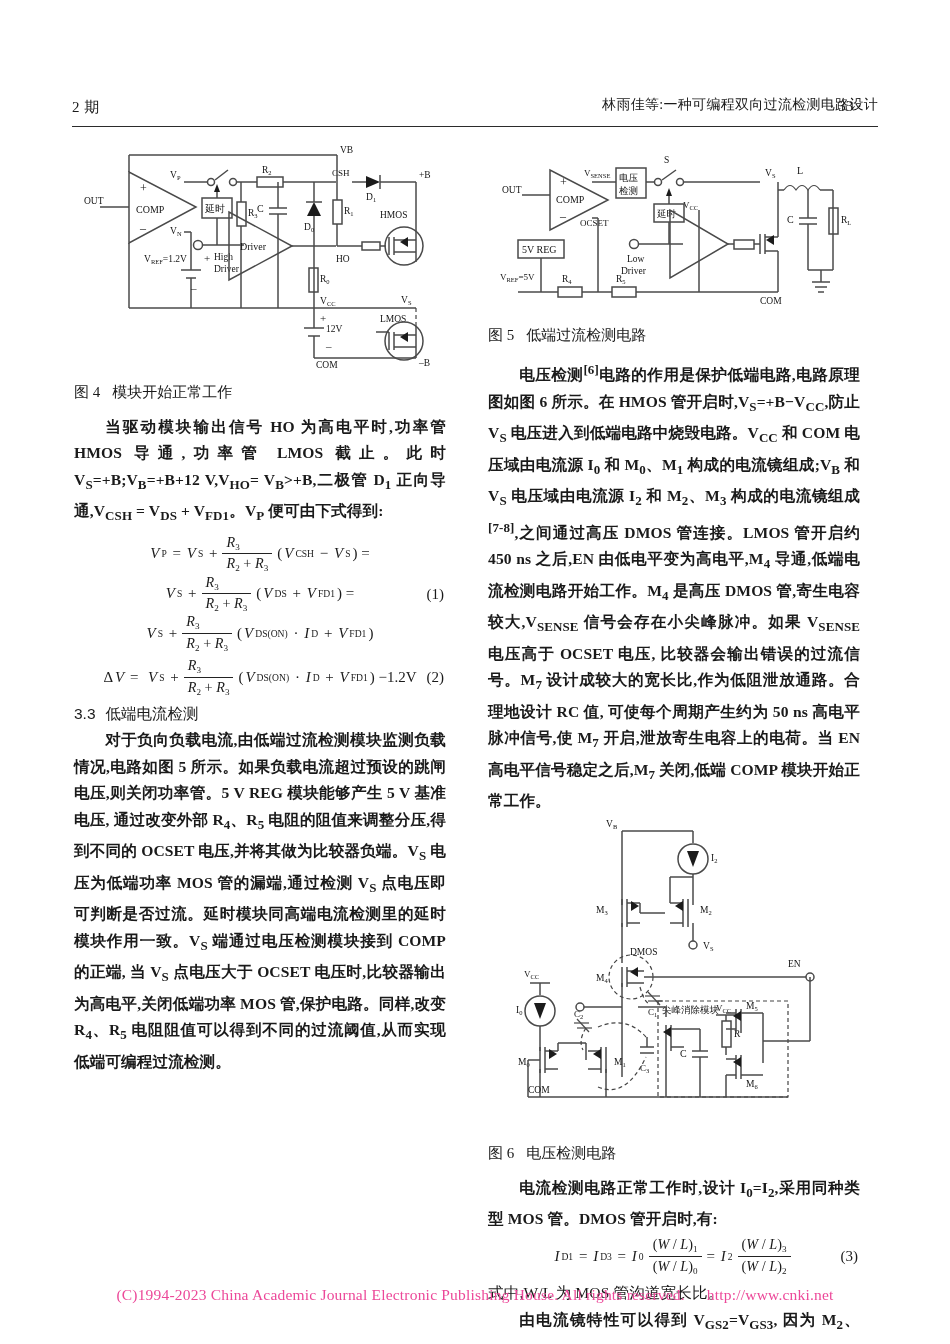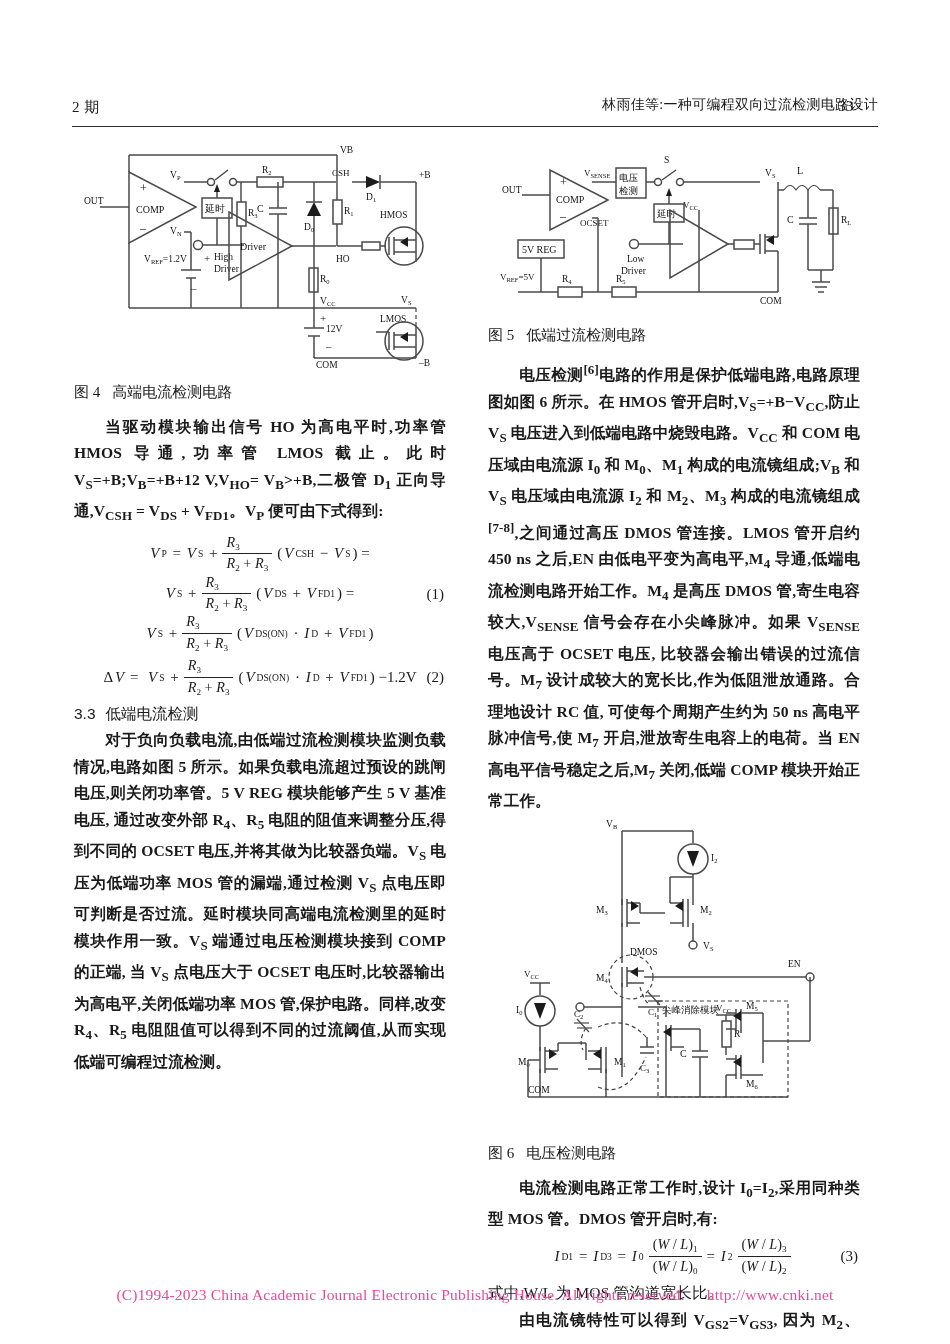--- a/index.html
+++ b/index.html
@@ -279,21 +279,21 @@
         <line class="wire" x1="320" y1="195" x2="342" y2="195"></line>
         <line class="wire" x1="320" y1="207" x2="342" y2="207"></line>
         <path class="solidfill" d="M334 192 L334 202 L326 197 Z"></path>
         <line class="wire" x1="302" y1="192" x2="315" y2="192"></line>
         <line class="dash" x1="342" y1="168" x2="342" y2="186"></line>
         <line class="wire" x1="342" y1="186" x2="342" y2="218"></line>
         <line class="wire" x1="240" y1="218" x2="342" y2="218"></line>
         <text x="345" y="226" font-size="9.5">–B</text>
       </svg>
       <div class="fig-caption">
-        <span class="lbl">图 4</span><span>高端电流检测电路</span>
+        <span class="lbl">图 4</span><span>模块开始正常工作</span>
       </div>
     </div>
 
     <p class="body-text indent">当驱动模块输出信号 HO 为高电平时,功率管 HMOS 导通,功率管 LMOS 截止。此时 V<sub>S</sub>=+B;V<sub>B</sub>=+B+12 V,V<sub>HO</sub>= V<sub>B</sub>&gt;+B,二极管 D<sub>1</sub> 正向导通,V<sub>CSH</sub> = V<sub>DS</sub> + V<sub>FD1</sub>。V<sub>P</sub> 便可由下式得到:</p>
 
     <div class="eq">
       <div class="eq-row">
         <span class="it">V</span><span class="sub">P</span>&nbsp;=&nbsp;<span class="it">V</span><span class="sub">S</span>&nbsp;+
         <span class="frac">
           <span class="num-part"><span class="it">R</span><span class="sub">3</span></span>

